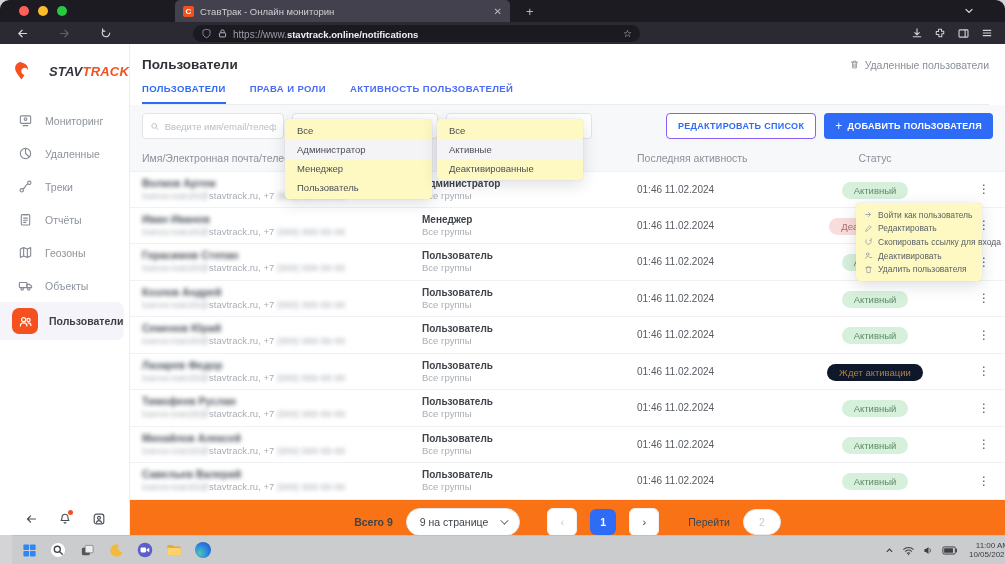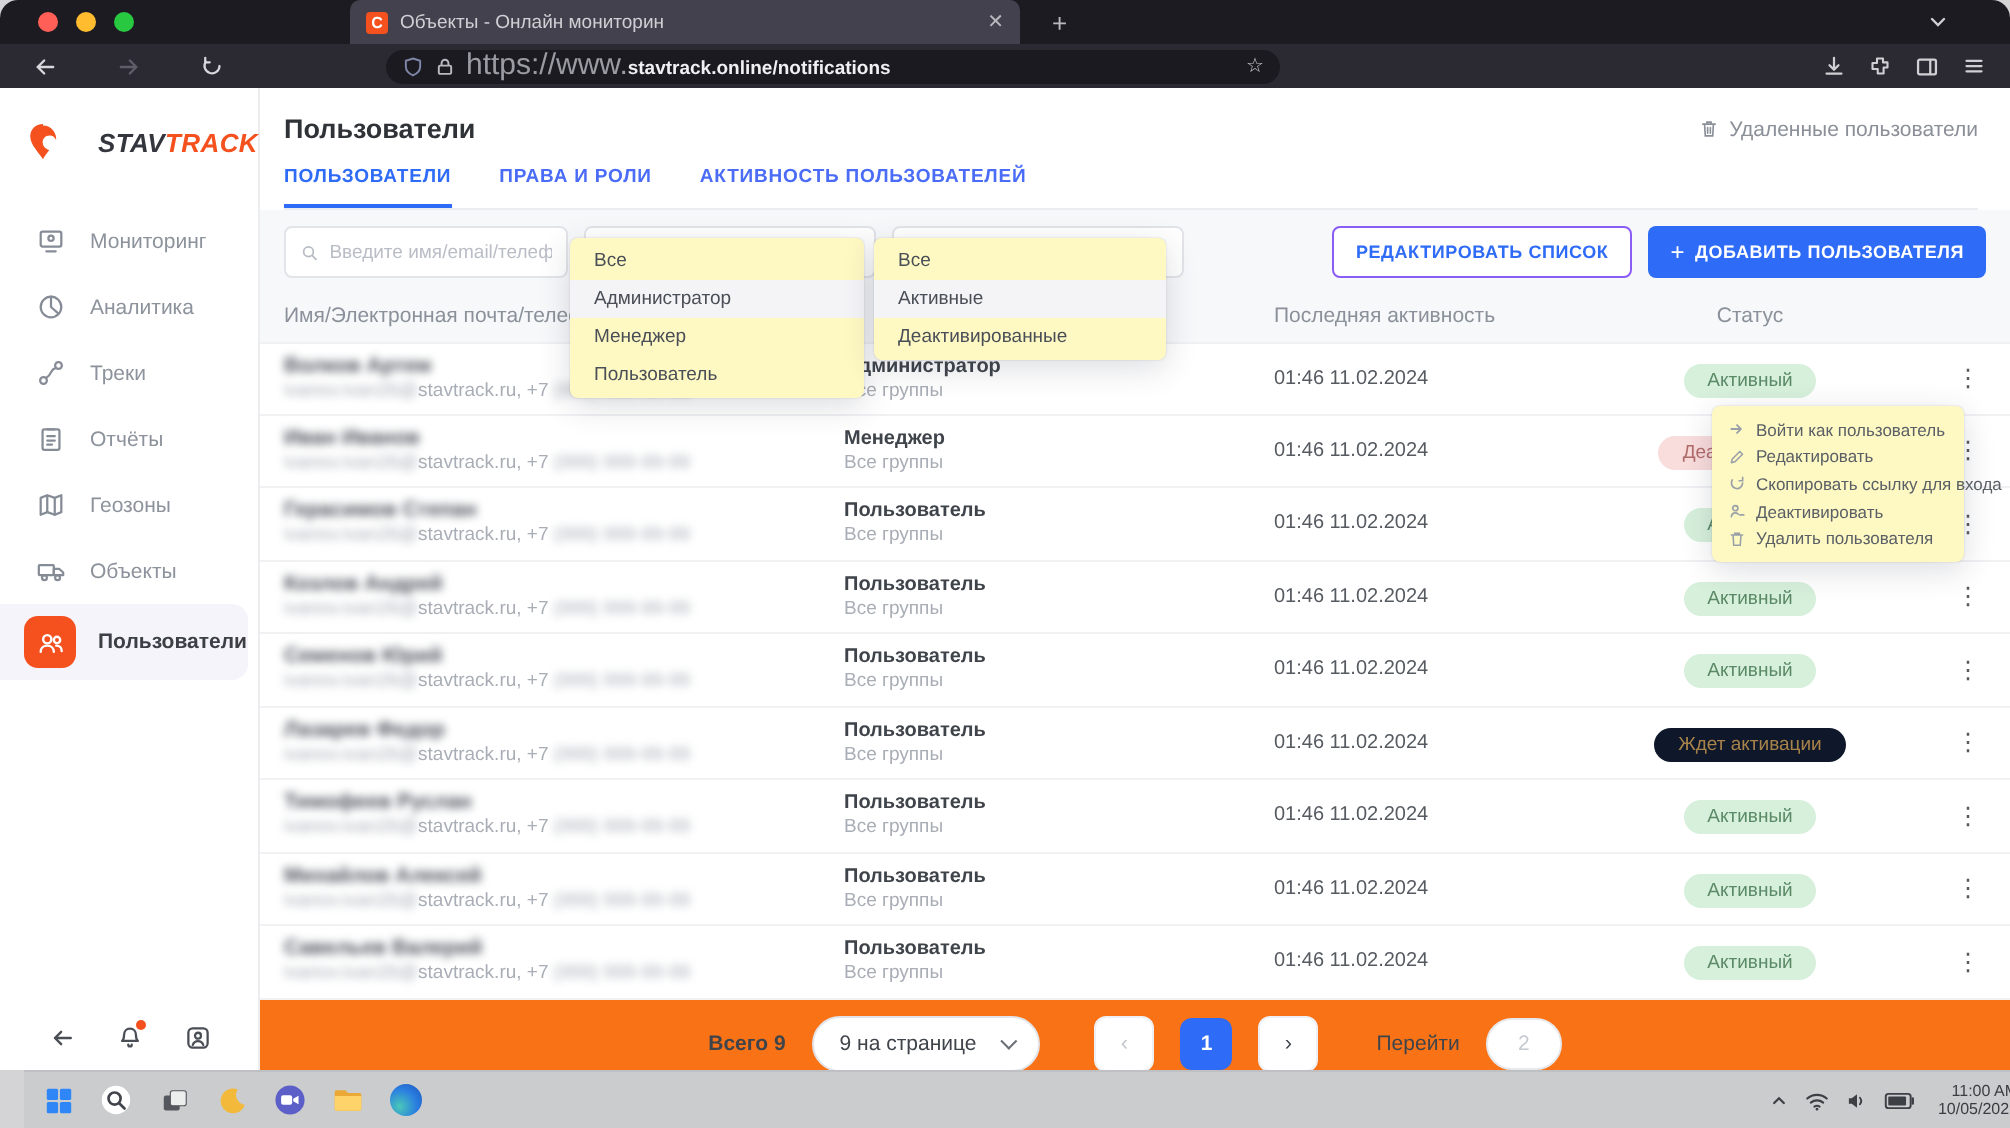--- a/index.html
+++ b/index.html
@@ -17,21 +17,21 @@
   .favicon { width:11px; height:11px; background:#f4511e; border-radius:2px; color:#fff; font-size:8px; font-weight:bold; display:flex; align-items:center; justify-content:center; flex:none; }
   .btab-title { color:#cfcfd4; font-size:9.5px; white-space:nowrap; overflow:hidden; flex:1; }
   .btab-close { color:#b8b8bd; font-size:10px; flex:none; }
   .newtab { color:#b8b8bd; font-size:13px; margin-left:16px; }
   .tb-spacer { flex:1; }
   .tabs-chevron { color:#cfcfd4; margin-right:30px; }
   .toolbar { height:22px; background:#2b2a33; display:flex; align-items:center; padding:0 12px; }
   .nav-ic { color:#d6d6db; width:20px; display:flex; justify-content:center; margin-right:22px; }
   .nav-ic.dim { color:#5f5e68; }
   .urlbar { margin-left:55px; width:447px; height:17px; background:#1b1a21; border-radius:9px; display:flex; align-items:center; padding:0 8px; gap:5px; }
-  .url-prefix { color:#9b9ba3; font-size:15px;text-align:right; }
+  .url-prefix { color:#9b9ba3; font-size:10px;text-align:right; }
   .url-main { color:#f0f0f3; font-size:9.5px; font-weight:bold; }
   .url-star { margin-left:auto; color:#c9c9cf; font-size:10px; }
   .tool-right { margin-left:auto; display:flex; gap:11px; color:#cfcfd4; align-items:center; }
 
   
   .app { display:flex; height:491px; background:#f7f8fa; }
   .sidebar { width:130px; background:#fff; border-right:1px solid #ededf0; position:relative; flex:none; }
   .logo { display:flex; align-items:center; gap:20px; padding:16px 0 14px 14px; }
   .logo-text { font-size:13px; font-weight:900; font-style:italic; letter-spacing:.2px; }
   .logo-text .stav { color:#33363c; } .logo-text .track { color:#f4511e; }
@@ -124,21 +124,21 @@
   <div class="window">
 
     <div class="titlebar">
       <div class="lights">
         <span class="light r"></span>
         <span class="light y"></span>
         <span class="light g"></span>
       </div>
       <div class="btab">
         <span class="favicon">C</span>
-        <span class="btab-title">Объекты - Онлайн мониторин</span>
+        <span class="btab-title">СтавТрак - Онлайн мониторин</span>
         <span class="btab-close">✕</span>
       </div>
       <span class="newtab">+</span>
       <span class="tb-spacer"></span>
       <span class="tabs-chevron">
         <svg class="sv" width="12" height="12" viewBox="0 0 16 16" fill="none" stroke="currentColor" stroke-width="1.6" stroke-linecap="round">
             <path d="M4 6l4 4 4-4"></path>
           </svg>
       </span>
     </div>
@@ -207,21 +207,21 @@
               </span>
             <span>Мониторинг</span>
           </div>
           <div class="nav-item">
             <span class="nicon">
                 <svg class="sv" width="15" height="15" viewBox="0 0 16 16" fill="none" stroke="currentColor" stroke-width="1.2" stroke-linecap="round" stroke-linejoin="round">
                   <circle cx="8" cy="8" r="5.5"></circle>
                   <path d="M8 2.5V8l4 3.5"></path>
                 </svg>
               </span>
-            <span>Аналитика</span>
+            <span>Удаленные</span>
           </div>
           <div class="nav-item">
             <span class="nicon">
                 <svg class="sv" width="15" height="15" viewBox="0 0 16 16" fill="none" stroke="currentColor" stroke-width="1.2" stroke-linecap="round" stroke-linejoin="round">
                   <circle cx="4" cy="12" r="1.8"></circle>
                   <circle cx="12" cy="4" r="1.8"></circle>
                   <path d="M5.5 10.5C9 8.5 7 6.5 10.5 5.3"></path>
                 </svg>
               </span>
             <span>Треки</span>

